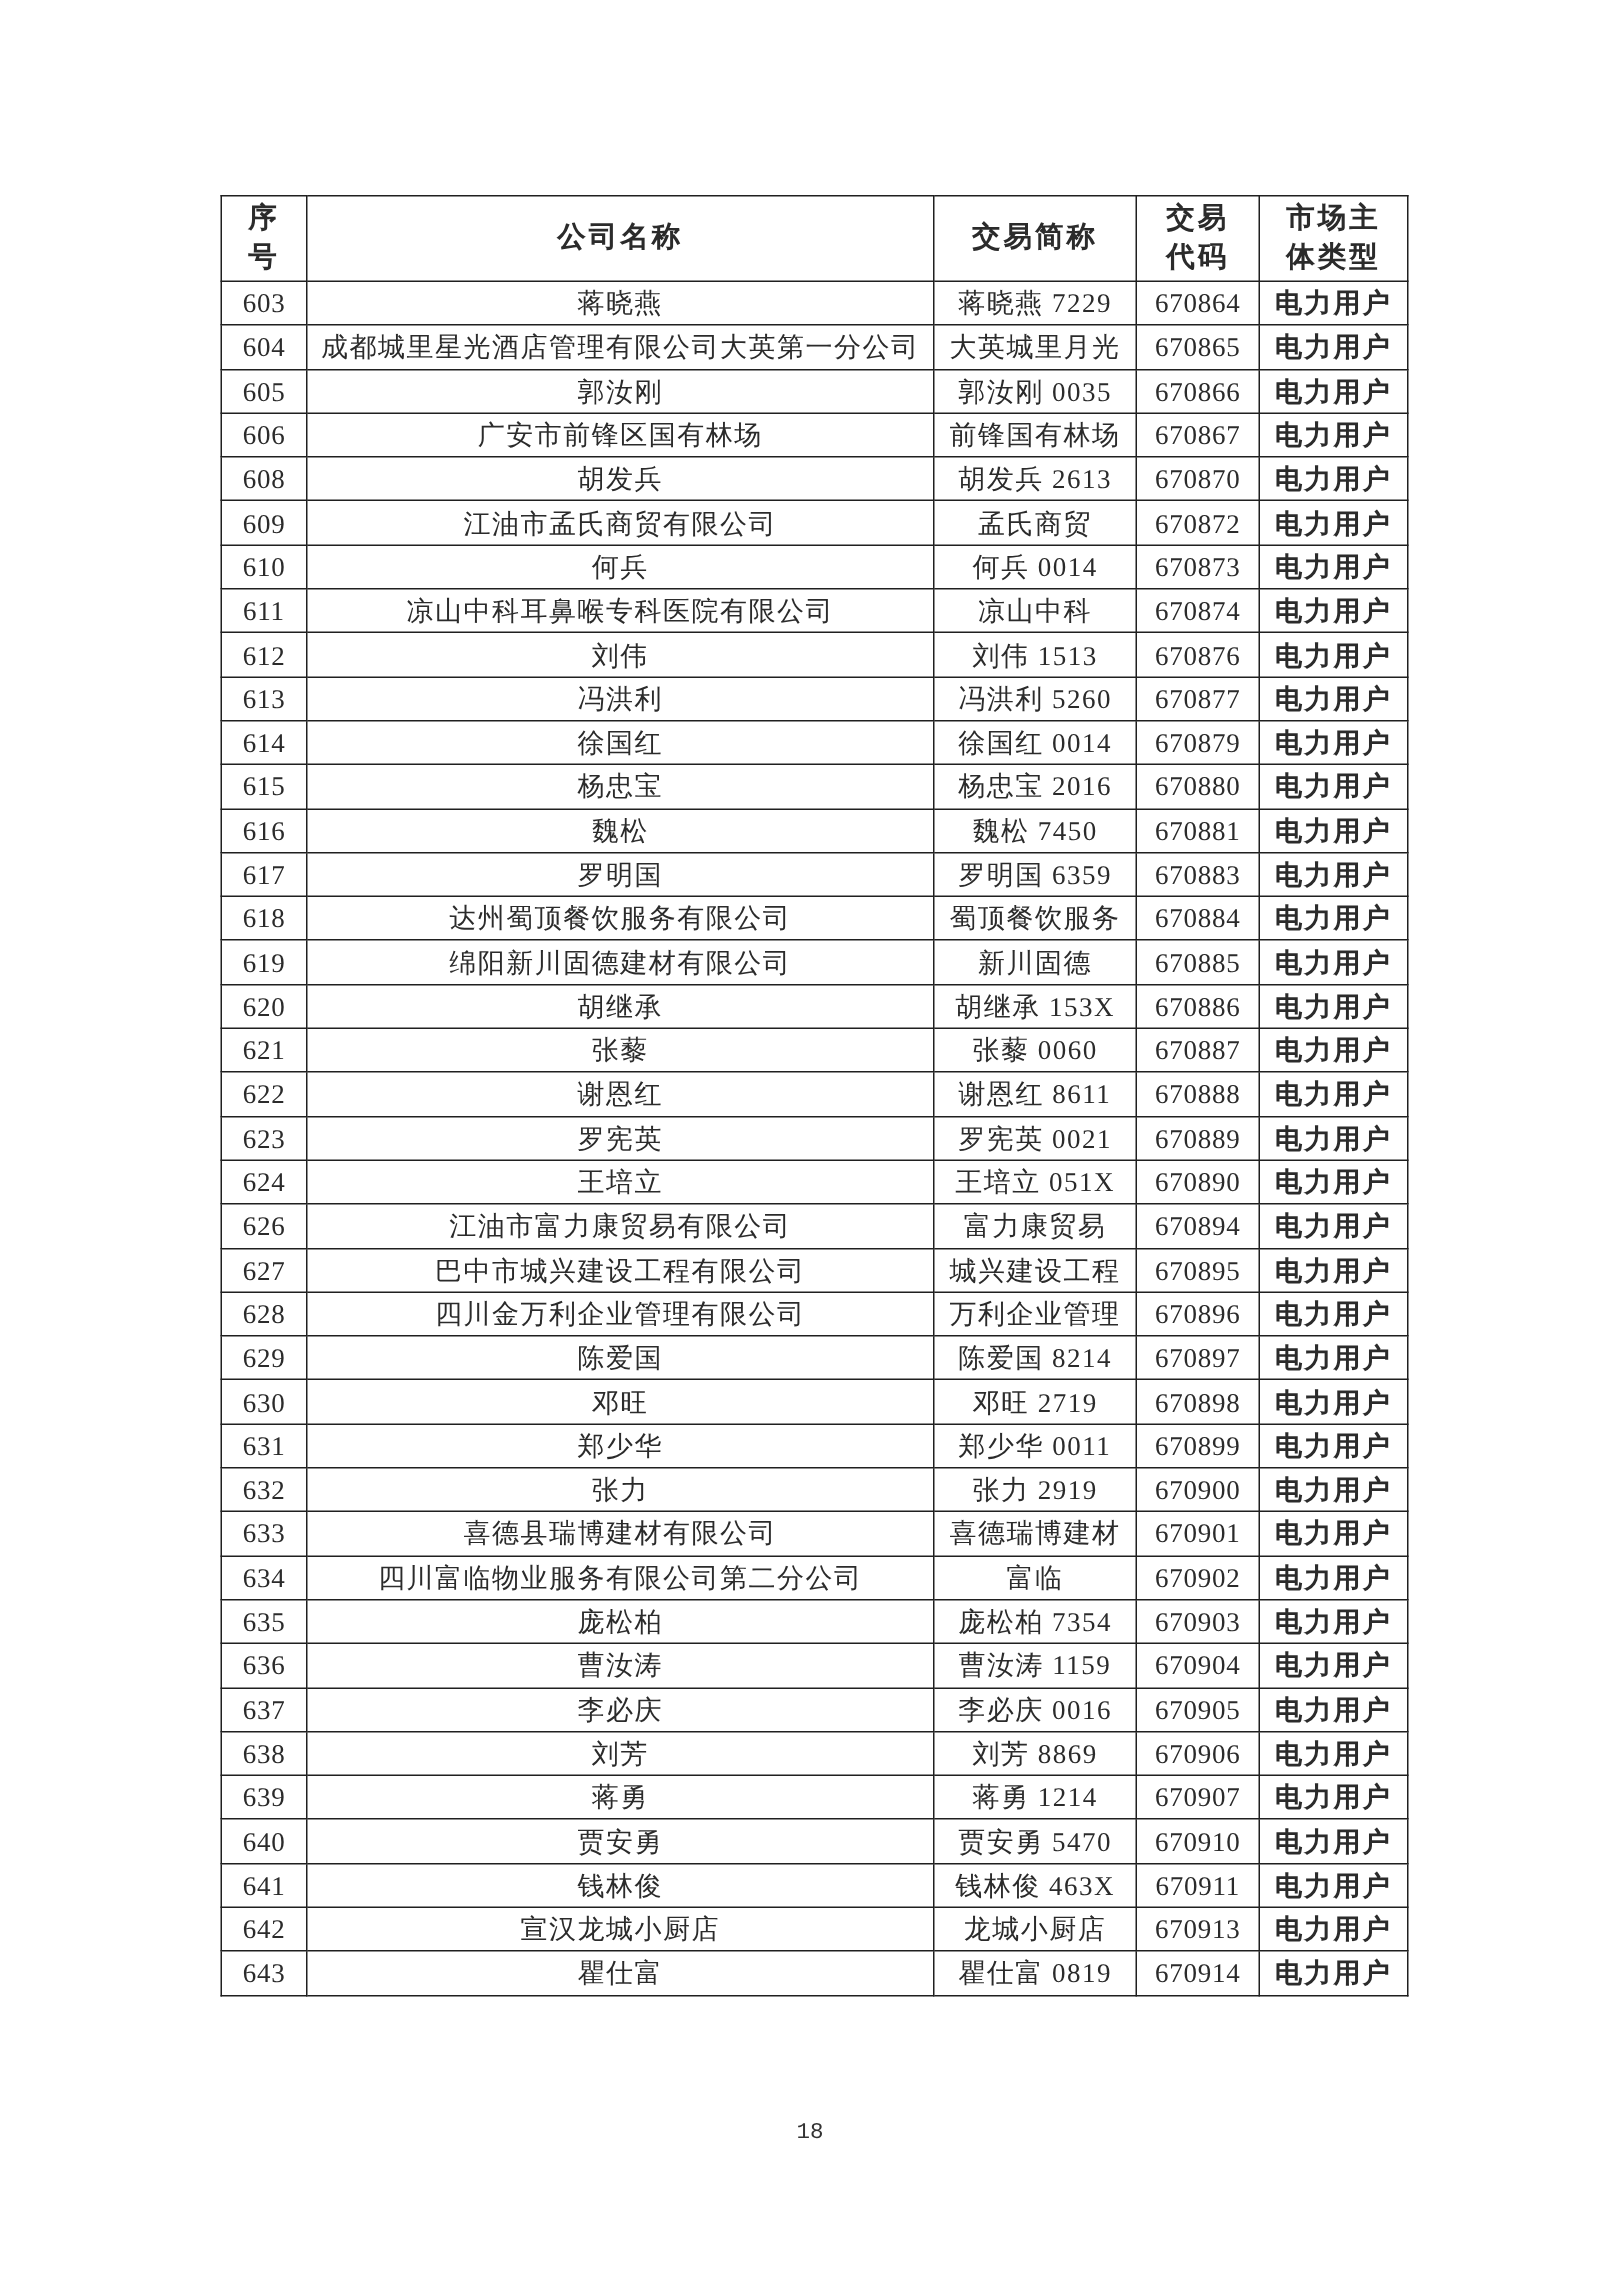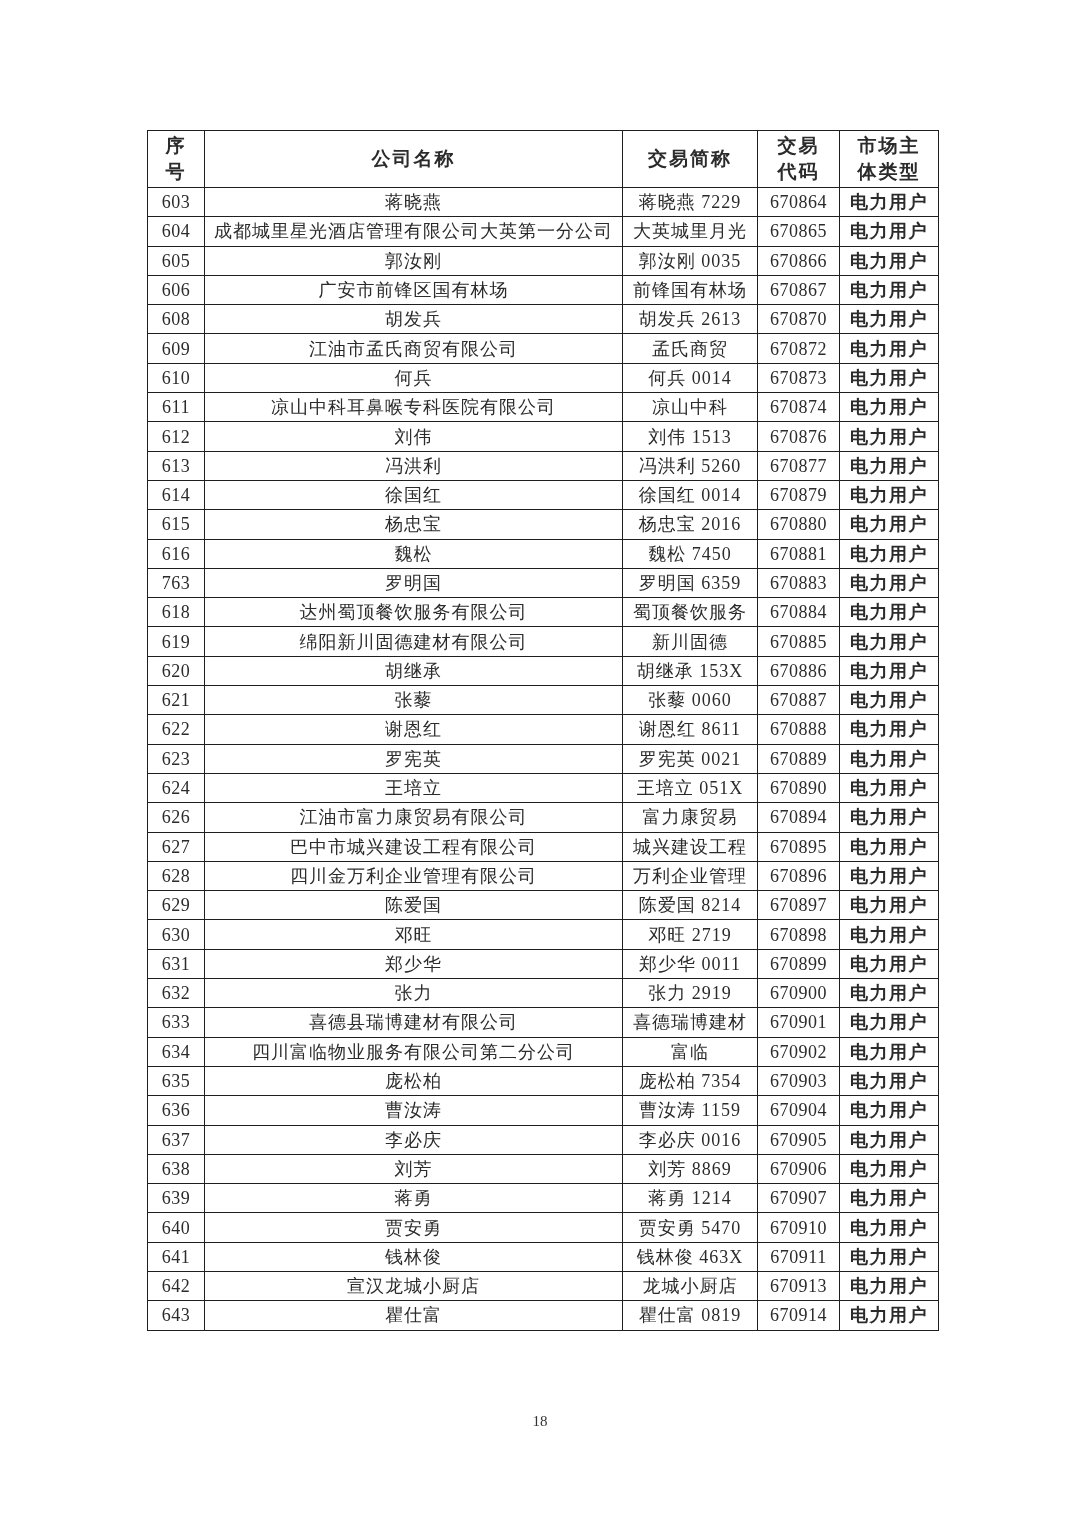--- a/index.html
+++ b/index.html
@@ -56,21 +56,21 @@
   table.registry tbody td.col-type {
     letter-spacing: 1.5px;
     font-weight: bold;
   }
   .page-number {
     position: absolute;
     top: 1413px;
     left: 0;
     width: 100%;
     text-align: center;
-    font-family: Liberation Serif, serif;
+    font-family: Liberation Mono, monospace;
     font-size: 15px;
     color: #333333;
   }
 </style>
 </head>
 <body>
 
 <div class="page">
 
   <table class="registry">
@@ -179,21 +179,21 @@
           <td class="col-type">电力用户</td>
         </tr>
         <tr>
           <td class="col-index">616</td>
           <td class="col-company">魏松</td>
           <td class="col-abbr">魏松 7450</td>
           <td class="col-code">670881</td>
           <td class="col-type">电力用户</td>
         </tr>
         <tr>
-          <td class="col-index">763</td>
+          <td class="col-index">617</td>
           <td class="col-company">罗明国</td>
           <td class="col-abbr">罗明国 6359</td>
           <td class="col-code">670883</td>
           <td class="col-type">电力用户</td>
         </tr>
         <tr>
           <td class="col-index">618</td>
           <td class="col-company">达州蜀顶餐饮服务有限公司</td>
           <td class="col-abbr">蜀顶餐饮服务</td>
           <td class="col-code">670884</td>

